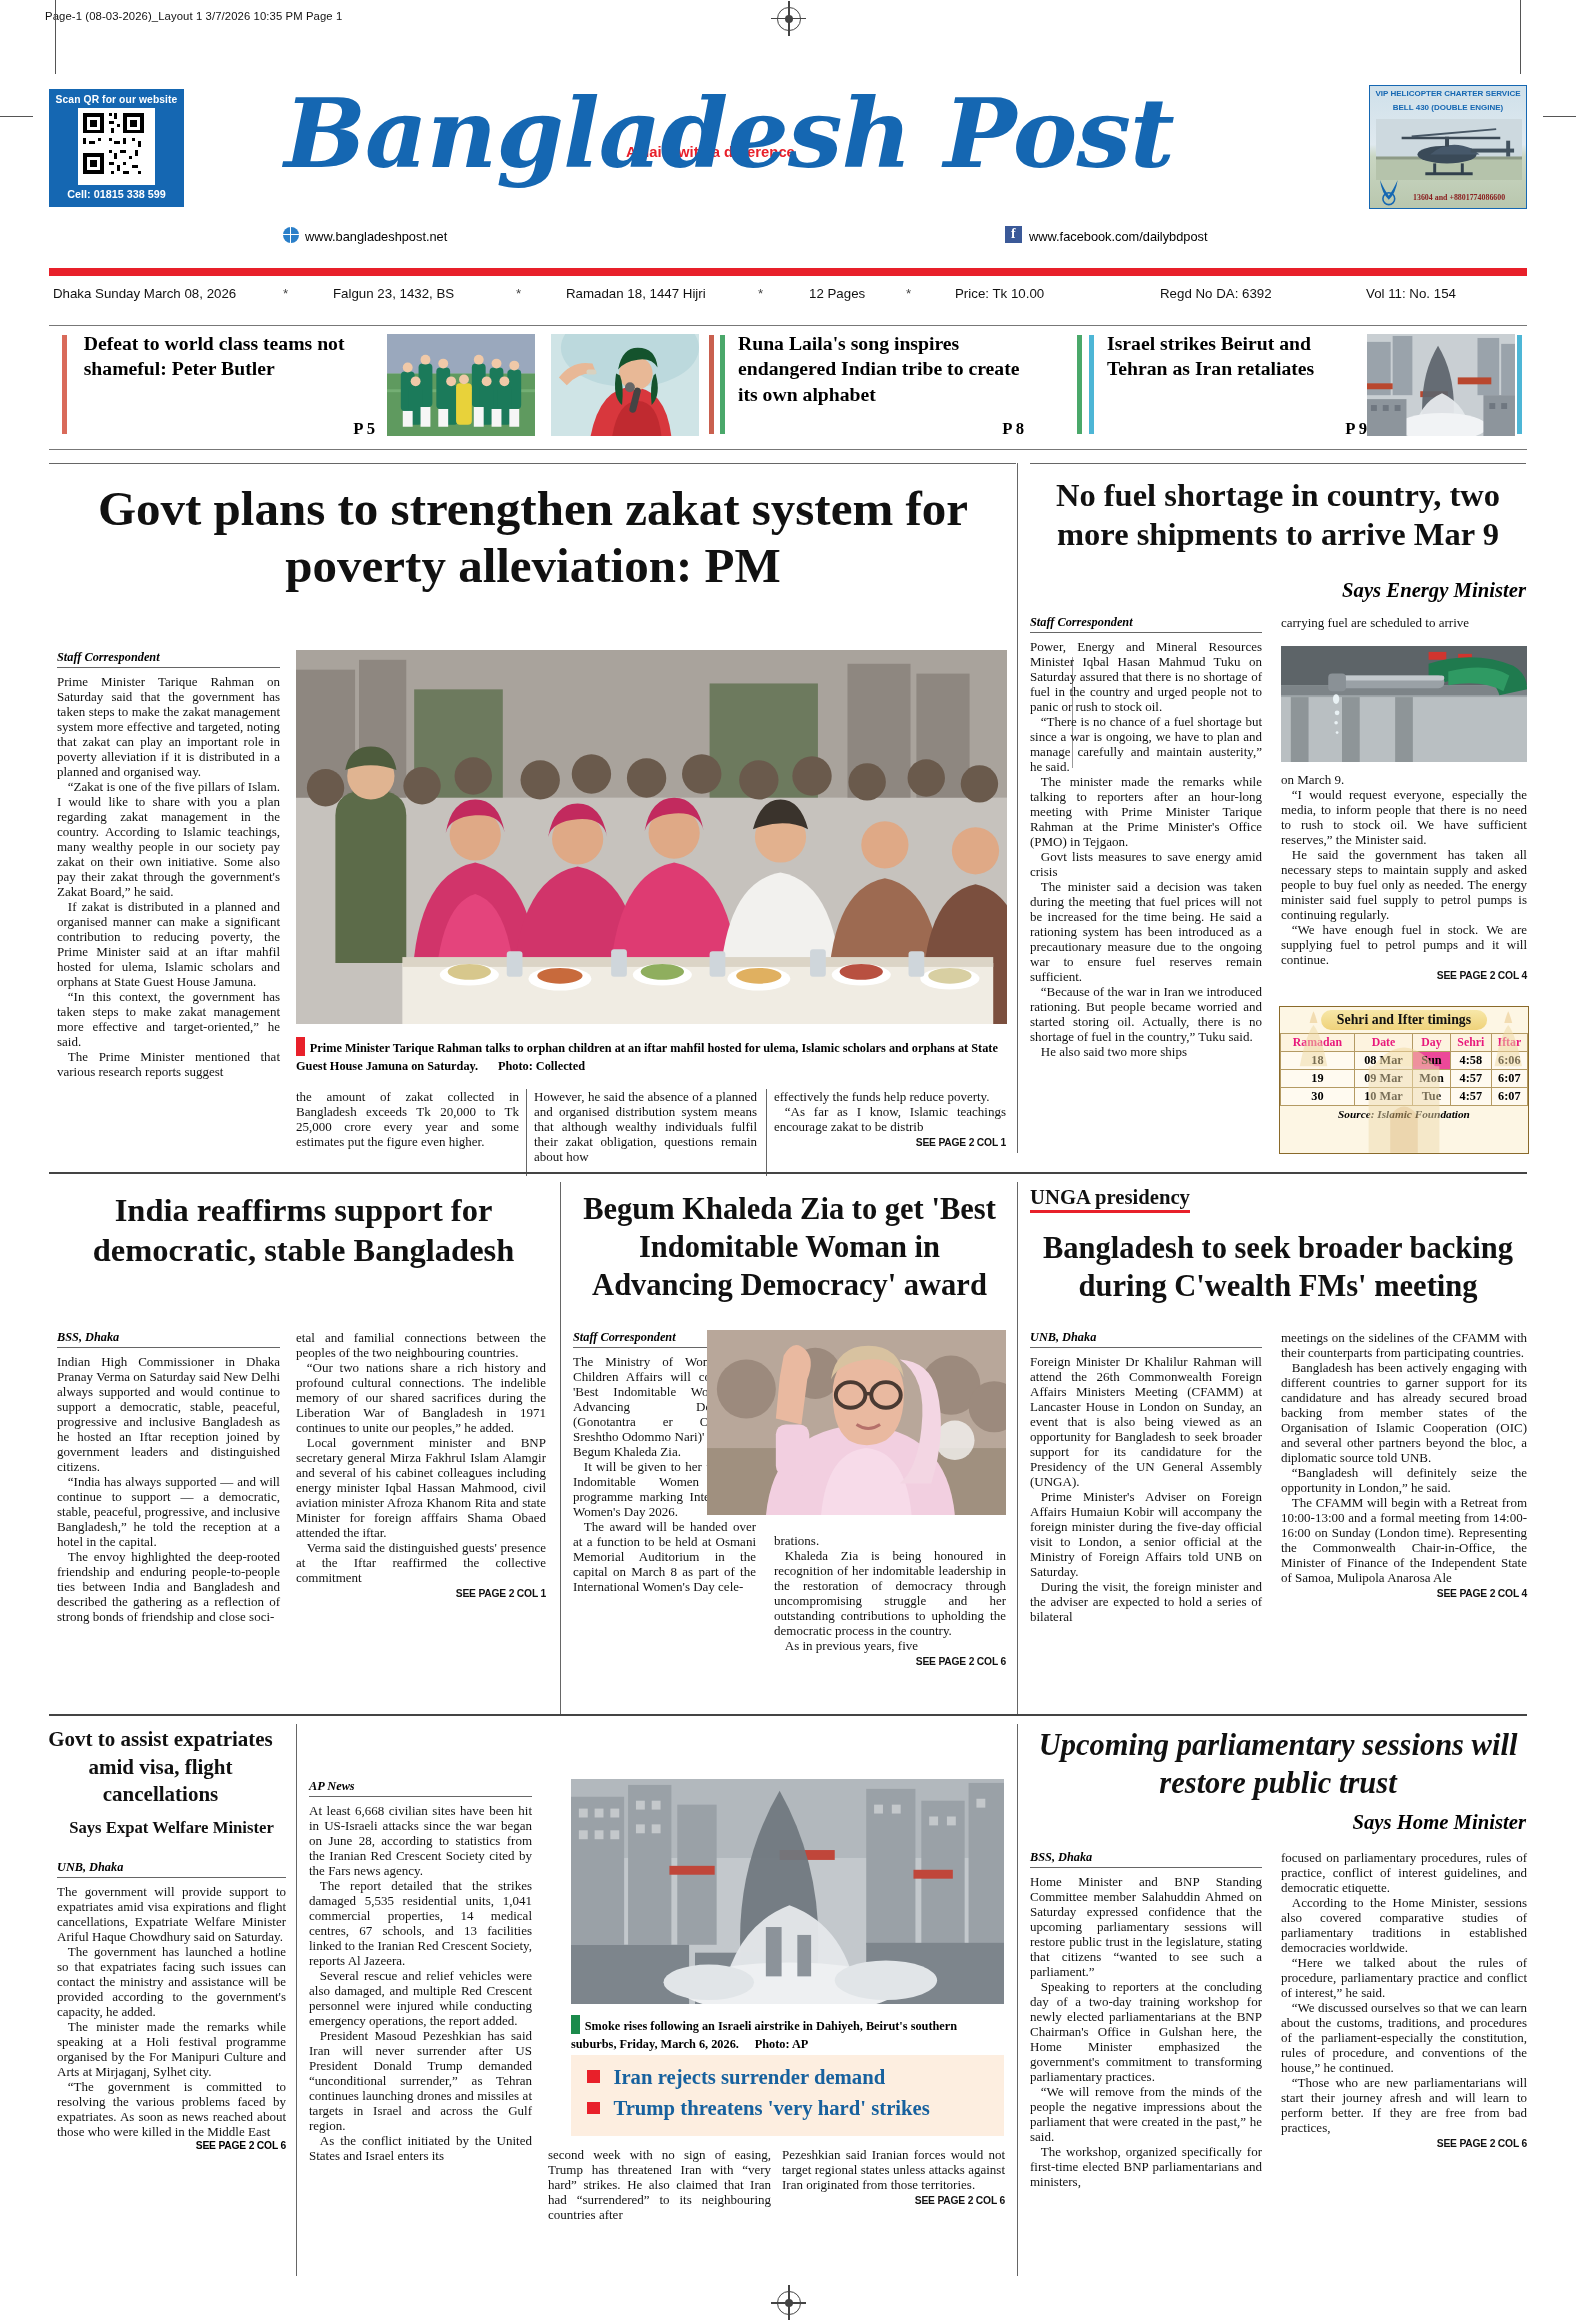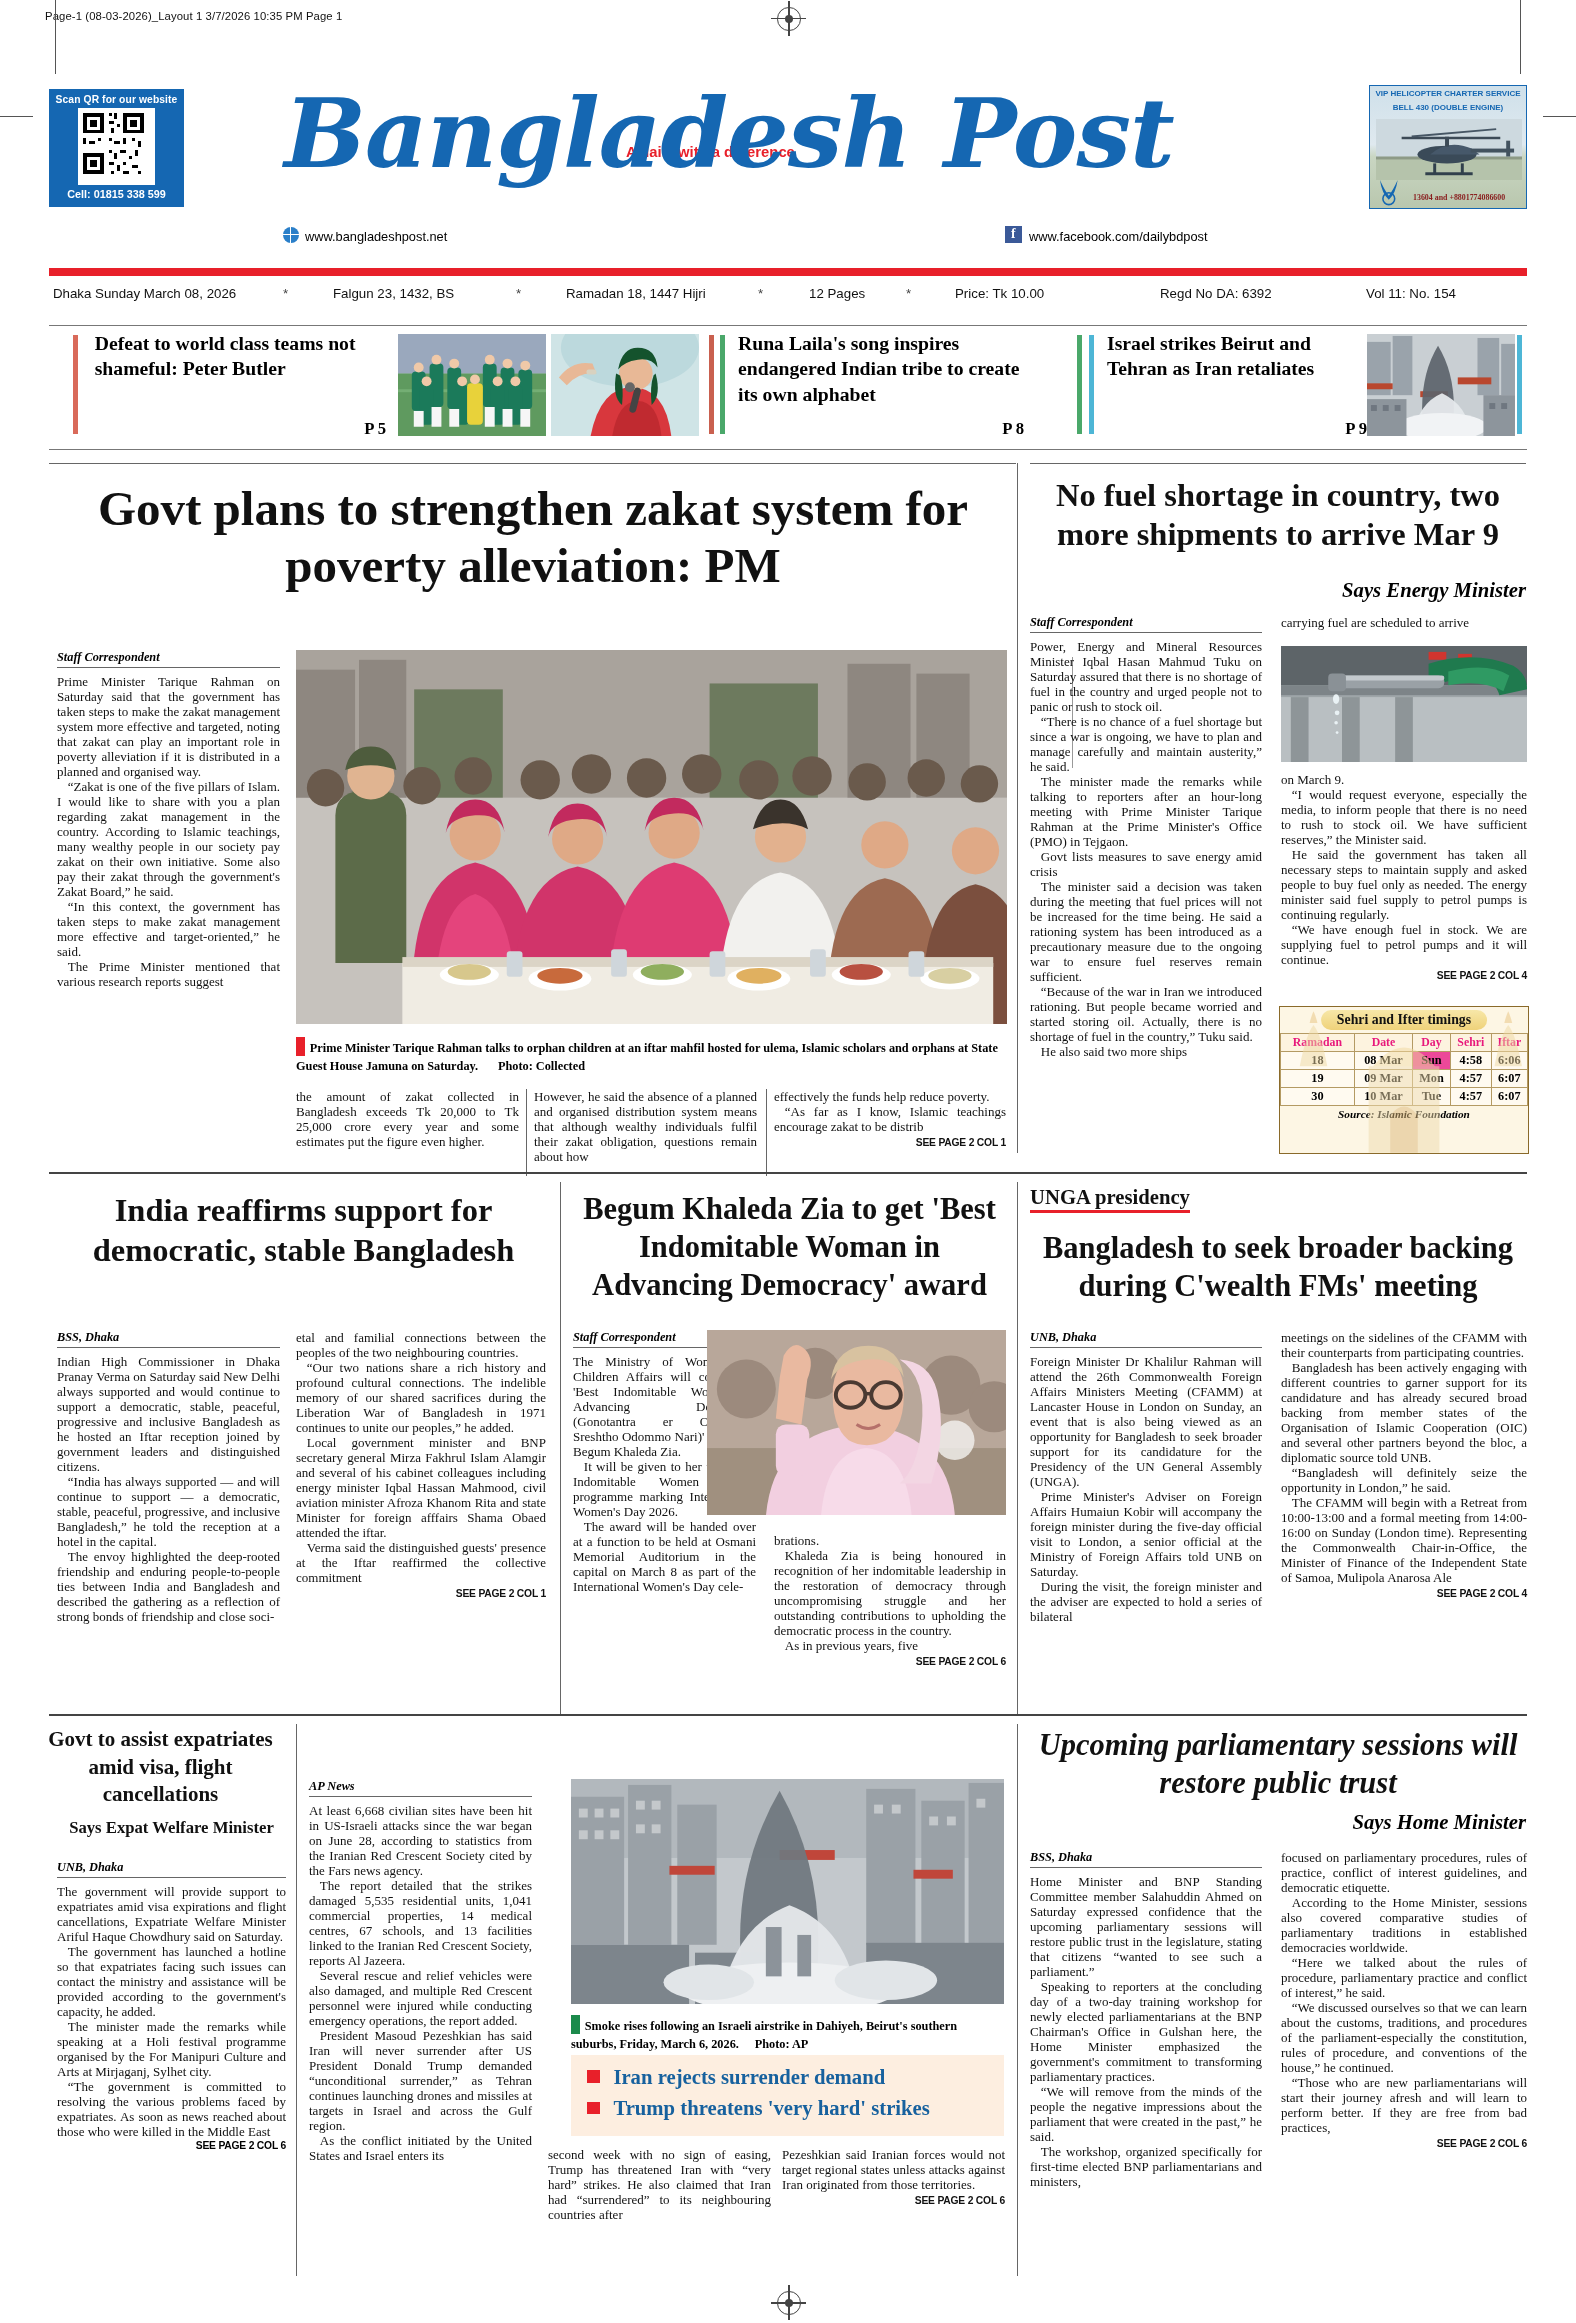--- a/index.html
+++ b/index.html
@@ -209,21 +209,21 @@
     <span class="dl star" style="left:709px;">*</span>
     <span class="dl" style="left:760px;">12 Pages</span>
     <span class="dl star" style="left:857px;">*</span>
     <span class="dl" style="left:906px;">Price: Tk 10.00</span>
     <span class="dl" style="left:1111px;">Regd No DA: 6392</span>
     <span class="dl" style="left:1317px;">Vol 11: No. 154</span>
   </div>
 
   <div class="teasers">
 
-    <div class="teaser" style="left:24px;width:473px;">
+    <div class="teaser" style="left:13px;width:473px;">
       <div class="bar" style="background:#d96a5a;"></div>
       <div class="tx" style="width:266px;">Defeat to world class teams not shameful: Peter Butler</div>
       <div class="pg" style="right:160px;">P 5</div>
       <div class="ph" style="right:0;">
         <svg viewBox="0 0 150 104" preserveAspectRatio="none">
           <rect width="150" height="104" fill="#b9c6d6"></rect>
           <rect y="0" width="150" height="40" fill="#9aa8bd"></rect>
           <rect y="40" width="150" height="64" fill="#5f9a5f"></rect>
           <rect y="56" width="150" height="3" fill="#74ae74"></rect>
           <g fill="#1b7a5a">
@@ -333,20 +333,21 @@
   <div class="rule vrule" style="left:1017px;top:463px;height:690px;"></div>
   <div class="rule hrule" style="left:49px;top:463px;width:967px;"></div>
 
   <div class="hl" style="position:absolute;left:57px;top:480px;width:952px;font-size:49px;line-height:57px;">Govt plans to strengthen zakat system for poverty alleviation: PM</div>
 
   <div style="position:absolute;left:57px;top:650px;width:223px;">
     <span class="byline">Staff Correspondent</span>
     <div class="col">
       <p class="first">Prime Minister Tarique Rahman on Saturday said that the government has taken steps to make the zakat management system more effective and targeted, noting that zakat can play an important role in poverty alleviation if it is distributed in a planned and organised way.</p>
       <p>“Zakat is one of the five pillars of Islam. I would like to share with you a plan regarding zakat management in the country. According to Islamic teachings, many wealthy people in our society pay zakat on their own initiative. Some also pay their zakat through the government's Zakat Board,” he said.</p>
+      <p>If zakat is distributed in a planned and organised manner can make a significant contribution to reducing poverty, the Prime Minister said at an iftar mahfil hosted for ulema, Islamic scholars and orphans at State Guest House Jamuna.</p>
       <p>“In this context, the government has taken steps to make zakat management more effective and target-oriented,” he said.</p>
       <p>The Prime Minister mentioned that various research reports suggest</p>
     </div>
   </div>
 
   <div class="photo" style="left:296px;top:650px;width:711px;height:374px;">
     <svg viewBox="0 0 722 380" preserveAspectRatio="none">
       <rect width="722" height="380" fill="#c6c2bd"></rect>
       <rect width="722" height="150" fill="#a9a39c"></rect>
       <g fill="#8e8780">

